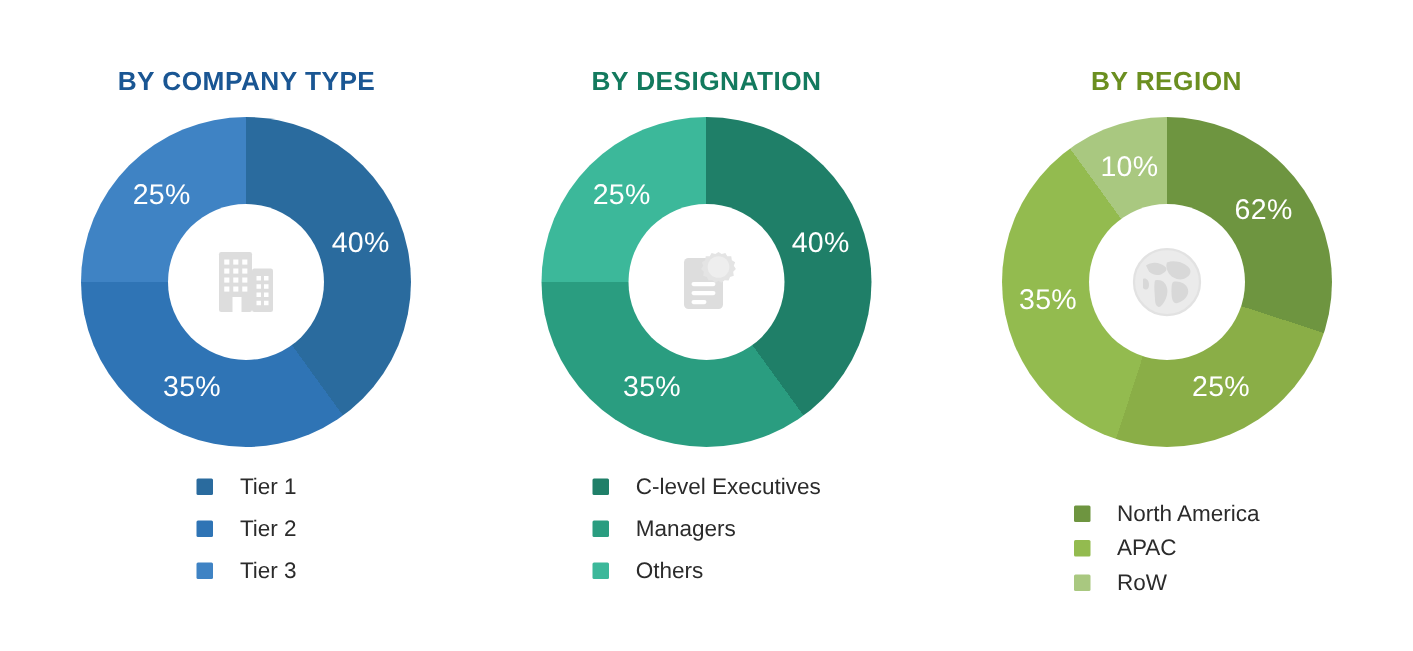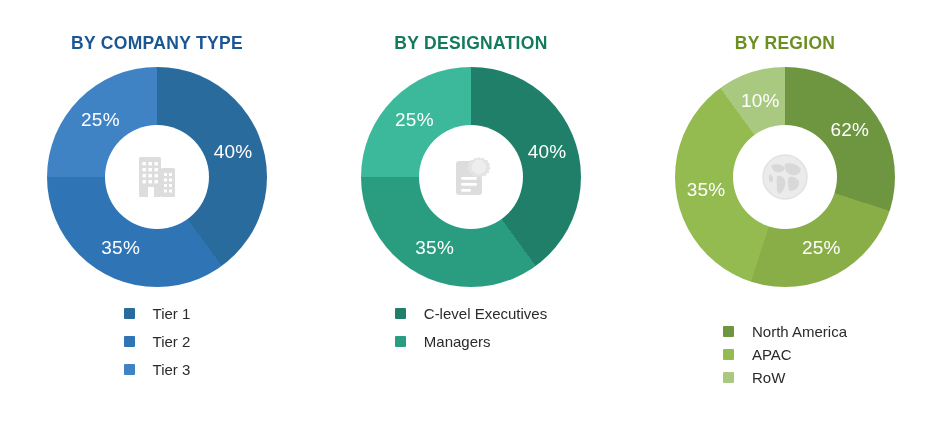--- a/index.html
+++ b/index.html
@@ -14,21 +14,21 @@
     overflow: hidden;
   }
   .board {
     width: 942px;
     height: 434px;
     display: flex;
     flex-direction: row;
     align-items: flex-start;
     justify-content: space-between;
     box-sizing: border-box;
-    padding: 0;
+    padding: 11px;
   }
   .panel {
     width: 314px;
     height: 434px;
     position: relative;
     display: flex;
     flex-direction: column;
     align-items: center;
   }
   .panel-title {
@@ -193,20 +193,24 @@
 
     <div class="legend">
       <div class="legend-row">
         <span class="swatch" id="sw-1-0" style="background: rgb(31, 127, 104);"></span>
         <span class="legend-label">C-level Executives</span>
       </div>
       <div class="legend-row">
         <span class="swatch" id="sw-1-1" style="background: rgb(42, 157, 128);"></span>
         <span class="legend-label">Managers</span>
       </div>
+      <div class="legend-row">
+        <span class="swatch" id="sw-1-2" style="background: rgb(60, 184, 154);"></span>
+        <span class="legend-label">Others</span>
+      </div>
     </div>
   </div>
 
   <div class="panel">
     <div class="panel-title" style="color: rgb(107, 143, 32);">BY REGION</div>
 
     <div class="donut-wrap">
       <div class="donut" id="donut-2" style="background: conic-gradient(rgb(110, 149, 64) 0%, rgb(110, 149, 64) 30%, rgb(138, 174, 71) 30%, rgb(138, 174, 71) 55%, rgb(147, 187, 79) 55%, rgb(147, 187, 79) 90%, rgb(169, 200, 128) 90%, rgb(169, 200, 128) 100%);"></div>
       <div class="donut-hole">
         <span>

